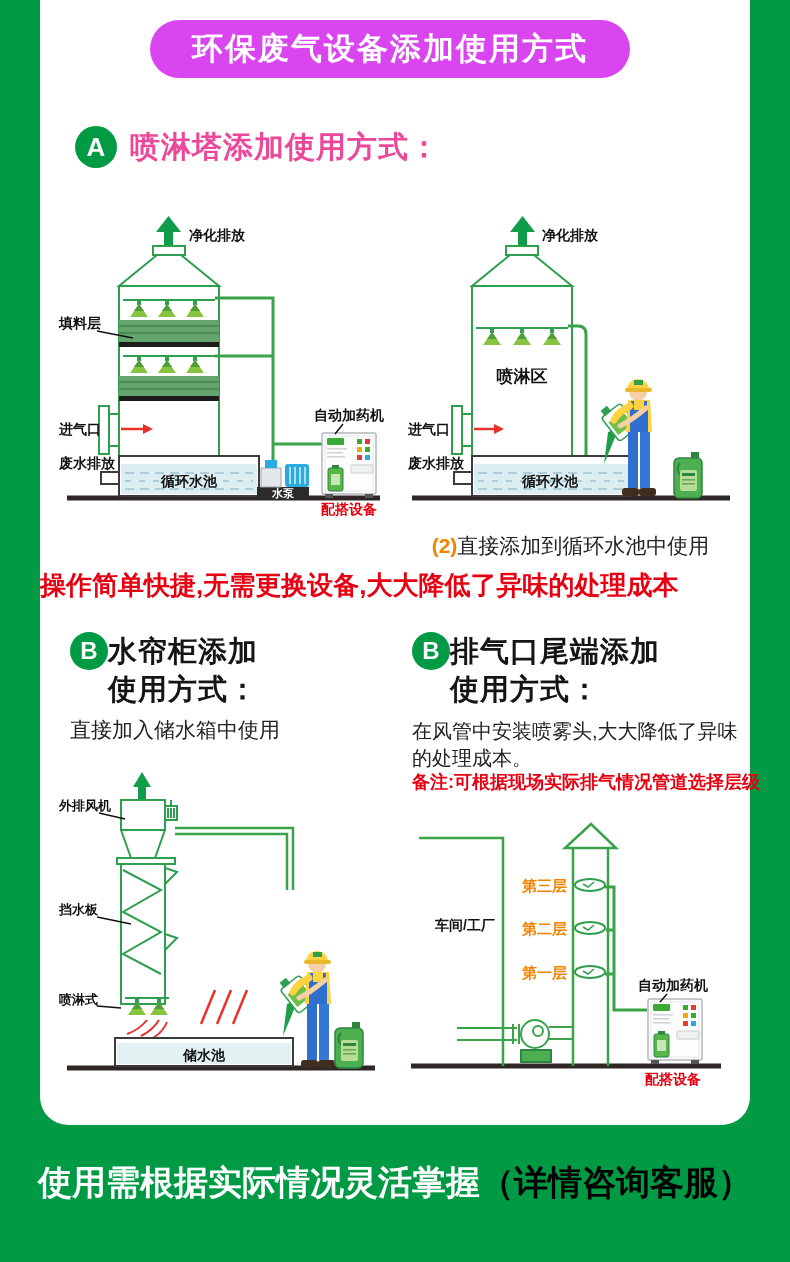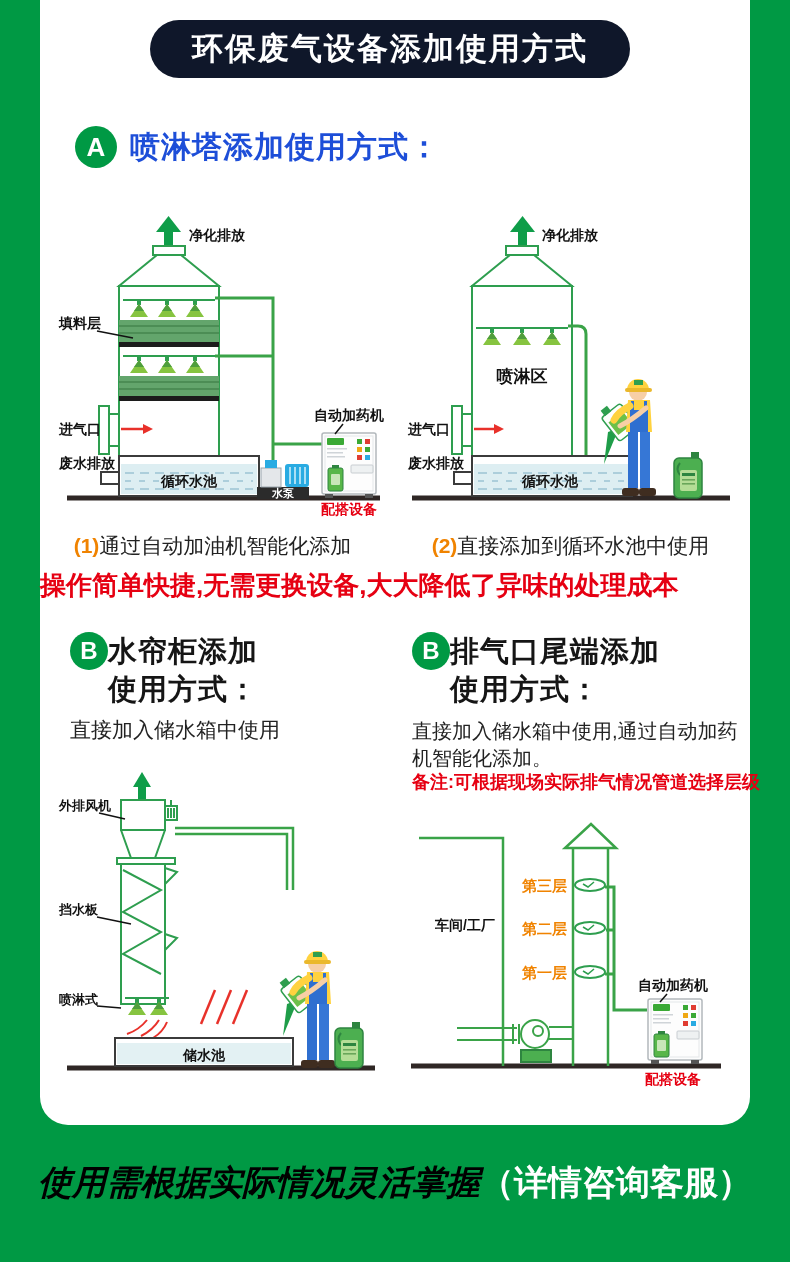--- a/index.html
+++ b/index.html
@@ -1,47 +1,47 @@
 <!DOCTYPE html>
 <html><head>
 <meta charset="utf-8">
 <style>
   html,body{margin:0;padding:0;}
   body{width:790px;height:1262px;position:relative;background:#009944;
        font-family:"Liberation Sans",sans-serif;overflow:hidden;}
   .card{position:absolute;left:40px;top:0;width:710px;height:1125px;
         background:#ffffff;border-radius:0 0 28px 28px;}
   .title-pill{position:absolute;left:110px;top:20px;width:480px;height:58px;
-        background:#0f172a;border-radius:29px;color:#fff;font-size:31px;
+        background:#d946ef;border-radius:29px;color:#fff;font-size:31px;
         font-weight:bold;line-height:58px;text-align:center;letter-spacing:2px;}
   .sec-header{position:absolute;display:flex;align-items:center;}
   .badge{background:#009944;color:#fff;border-radius:50%;display:flex;
          align-items:center;justify-content:center;font-weight:bold;flex:none;}
   .badge-a{width:42px;height:42px;font-size:26px;}
   .badge-b{width:38px;height:38px;font-size:24px;}
-  .h-a{font-size:30px;font-weight:bold;color:#1d4ed8;margin-left:13px;letter-spacing:1px;}
+  .h-a{font-size:30px;font-weight:bold;color:#ec4899;margin-left:13px;letter-spacing:1px;}
   .h-b{font-size:29px;font-weight:bold;color:#151515;line-height:38px;letter-spacing:1px;}
   .sec-a-header{left:35px;top:126px;}
   .sec-b1-header{left:30px;top:632px;align-items:flex-start;}
   .sec-b2-header{left:372px;top:632px;align-items:flex-start;}
   .svg-abs{position:absolute;}
   .caption{position:absolute;top:532px;font-size:21px;color:#222;text-align:center;white-space:nowrap;}
   .cap1{left:0;width:345px;}
   .cap2{left:358px;width:345px;}
   .cap-num{color:#f08300;font-weight:bold;}
   .slogan{position:absolute;top:568px;left:0;width:710px;text-align:left;
           font-size:26px;font-weight:bold;color:#e60012;white-space:nowrap;}
   .b-desc{position:absolute;font-size:21px;color:#222;}
   .b1-desc{left:30px;top:716px;}
   .b2-desc{left:372px;top:718px;width:338px;font-size:20px;line-height:27px;}
   .b2-note{position:absolute;left:372px;top:770px;font-size:18px;font-weight:bold;color:#e60012;white-space:nowrap;}
   .footer{position:absolute;left:0;top:1160px;width:790px;text-align:center;
           font-size:34px;font-weight:bold;white-space:nowrap;}
-  .footer .white{color:#000000;font-style:italic;}
-  .footer .yellow{color:#ffffff;}
+  .footer .white{color:#ffffff;}
+  .footer .yellow{color:#000000;}
   svg text{font-family:"Liberation Sans",sans-serif;}
   .t13{font-weight:bold;font-size:13px;fill:#111;}
   .t14{font-weight:bold;font-size:14px;fill:#111;}
   .t17{font-weight:bold;font-size:17px;fill:#111;}
   .tred{fill:#e60012;}
   .torange{fill:#f08300;}
   .twhite{fill:#ffffff;}
 </style>
 </head>
 <body>
@@ -225,42 +225,41 @@
       <line x1="78" y1="271" x2="226" y2="271" stroke="#9cc3d4" stroke-width="1.5" stroke-dasharray="6 8"></line>
       <line x1="78" y1="279" x2="226" y2="279" stroke="#9cc3d4" stroke-width="1.5" stroke-dasharray="9 6"></line>
     </g>
     <text x="150" y="276" class="t14" text-anchor="middle">循环水池</text>
     <rect x="54" y="262" width="18" height="12" fill="#fff" stroke="#3b3b3b" stroke-width="2"></rect>
     <text x="8" y="258" class="t14">废水排放</text>
     <use href="#worker" x="202" y="160"></use>
     <use href="#jug" x="272" y="242"></use>
   </svg>
 
-  <div class="caption cap1"><span class="cap-num">(1)</span><span>通过自动加油机智能化添加</span></div>
   <div class="caption cap2"><span class="cap-num">(2)</span><span>直接添加到循环水池中使用</span></div>
 
   <div class="slogan">操作简单快捷,无需更换设备,大大降低了异味的处理成本</div>
 
   <div class="sec-header sec-b1-header">
     <div class="badge badge-b">B</div>
     <div class="h-b">
       <div>水帘柜添加</div>
       <div>使用方式：</div>
     </div>
   </div>
   <div class="b-desc b1-desc">直接加入储水箱中使用</div>
 
   <div class="sec-header sec-b2-header">
     <div class="badge badge-b">B</div>
     <div class="h-b">
       <div>排气口尾端添加</div>
       <div>使用方式：</div>
     </div>
   </div>
-  <div class="b-desc b2-desc">直接加入储水箱中使用,通过自动加药机智能化添加。</div>
+  <div class="b-desc b2-desc">在风管中安装喷雾头,大大降低了异味的处理成本。</div>
   <div class="b2-note">备注:可根据现场实际排气情况管道选择层级</div>
 
   <svg class="svg-abs" style="left:15px;top:772px" width="330" height="330" viewBox="0 0 330 330">
     <line x1="12" y1="296" x2="320" y2="296" stroke="#2f2725" stroke-width="5"></line>
     <g>
       <rect x="83" y="14" width="8" height="14" fill="#0f9d49"></rect>
       <polygon points="87,0 78,15 96,15" fill="#0f9d49"></polygon>
     </g>
     <g stroke="#2e9e4f" stroke-width="2" fill="#fff">
       <rect x="66" y="28" width="44" height="30"></rect>

